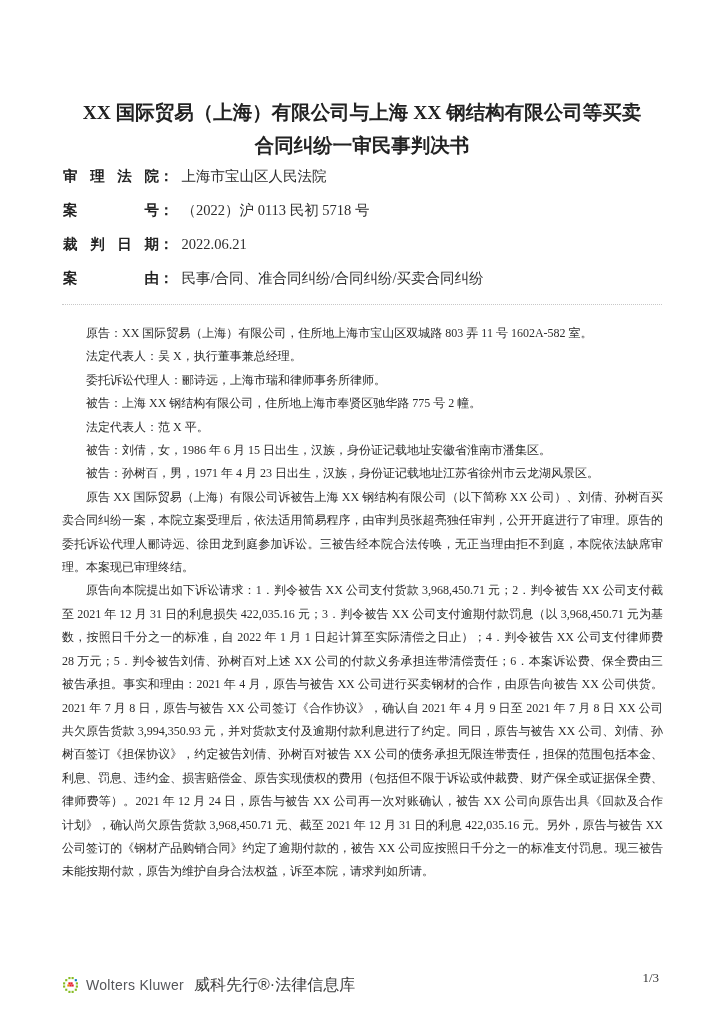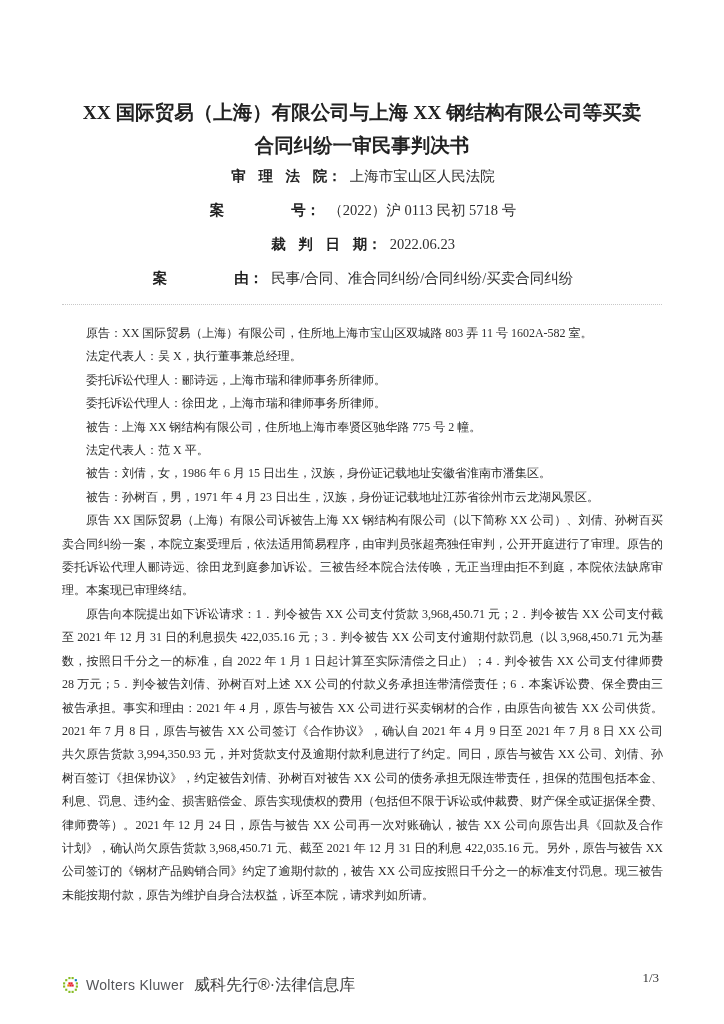--- a/index.html
+++ b/index.html
@@ -37,21 +37,20 @@
     left: 63px;
     width: 600px;
     font-size: 14.5px;
     color: #2d2d2d;
   }
   .meta-row {
     height: 34px;
     display: flex;
     align-items: flex-start;
     line-height: 20px;
-    justify-content: center;
   }
   .meta-label {
     font-weight: bold;
     display: inline-block;
     width: 96px;
     text-align: justify;
     text-align-last: justify;
     color: #222222;
   }
   .meta-colon {
@@ -137,36 +136,35 @@
         <span class="meta-value">上海市宝山区人民法院</span>
     </div>
     <div class="meta-row">
       <span class="meta-label">案号</span>
         <span class="meta-colon">：</span>
         <span class="meta-value">（2022）沪 0113 民初 5718 号</span>
     </div>
     <div class="meta-row">
       <span class="meta-label">裁判日期</span>
         <span class="meta-colon">：</span>
-        <span class="meta-value">2022.06.23</span>
+        <span class="meta-value">2022.06.21</span>
     </div>
     <div class="meta-row">
       <span class="meta-label">案由</span>
         <span class="meta-colon">：</span>
         <span class="meta-value">民事/合同、准合同纠纷/合同纠纷/买卖合同纠纷</span>
     </div>
   </div>
 
   <div class="separator"></div>
 
   <div class="body-text">
     <p>原告：XX 国际贸易（上海）有限公司，住所地上海市宝山区双城路 803 弄 11 号 1602A-582 室。</p>
     <p>法定代表人：吴 X，执行董事兼总经理。</p>
     <p>委托诉讼代理人：郦诗远，上海市瑞和律师事务所律师。</p>
-    <p>委托诉讼代理人：徐田龙，上海市瑞和律师事务所律师。</p>
     <p>被告：上海 XX 钢结构有限公司，住所地上海市奉贤区驰华路 775 号 2 幢。</p>
     <p>法定代表人：范 X 平。</p>
     <p>被告：刘倩，女，1986 年 6 月 15 日出生，汉族，身份证记载地址安徽省淮南市潘集区。</p>
     <p>被告：孙树百，男，1971 年 4 月 23 日出生，汉族，身份证记载地址江苏省徐州市云龙湖风景区。</p>
     <p>原告 XX 国际贸易（上海）有限公司诉被告上海 XX 钢结构有限公司（以下简称 XX 公司）、刘倩、孙树百买卖合同纠纷一案，本院立案受理后，依法适用简易程序，由审判员张超亮独任审判，公开开庭进行了审理。原告的委托诉讼代理人郦诗远、徐田龙到庭参加诉讼。三被告经本院合法传唤，无正当理由拒不到庭，本院依法缺席审理。本案现已审理终结。</p>
     <p>原告向本院提出如下诉讼请求：1．判令被告 XX 公司支付货款 3,968,450.71 元；2．判令被告 XX 公司支付截至 2021 年 12 月 31 日的利息损失 422,035.16 元；3．判令被告 XX 公司支付逾期付款罚息（以 3,968,450.71 元为基数，按照日千分之一的标准，自 2022 年 1 月 1 日起计算至实际清偿之日止）；4．判令被告 XX 公司支付律师费 28 万元；5．判令被告刘倩、孙树百对上述 XX 公司的付款义务承担连带清偿责任；6．本案诉讼费、保全费由三被告承担。事实和理由：2021 年 4 月，原告与被告 XX 公司进行买卖钢材的合作，由原告向被告 XX 公司供货。2021 年 7 月 8 日，原告与被告 XX 公司签订《合作协议》，确认自 2021 年 4 月 9 日至 2021 年 7 月 8 日 XX 公司共欠原告货款 3,994,350.93 元，并对货款支付及逾期付款利息进行了约定。同日，原告与被告 XX 公司、刘倩、孙树百签订《担保协议》，约定被告刘倩、孙树百对被告 XX 公司的债务承担无限连带责任，担保的范围包括本金、利息、罚息、违约金、损害赔偿金、原告实现债权的费用（包括但不限于诉讼或仲裁费、财产保全或证据保全费、律师费等）。2021 年 12 月 24 日，原告与被告 XX 公司再一次对账确认，被告 XX 公司向原告出具《回款及合作计划》，确认尚欠原告货款 3,968,450.71 元、截至 2021 年 12 月 31 日的利息 422,035.16 元。另外，原告与被告 XX 公司签订的《钢材产品购销合同》约定了逾期付款的，被告 XX 公司应按照日千分之一的标准支付罚息。现三被告未能按期付款，原告为维护自身合法权益，诉至本院，请求判如所请。</p>
   </div>
 
   <div class="footer">
     <svg class="logo-icon" viewBox="0 0 16 16" xmlns="http://www.w3.org/2000/svg" aria-hidden="true">

